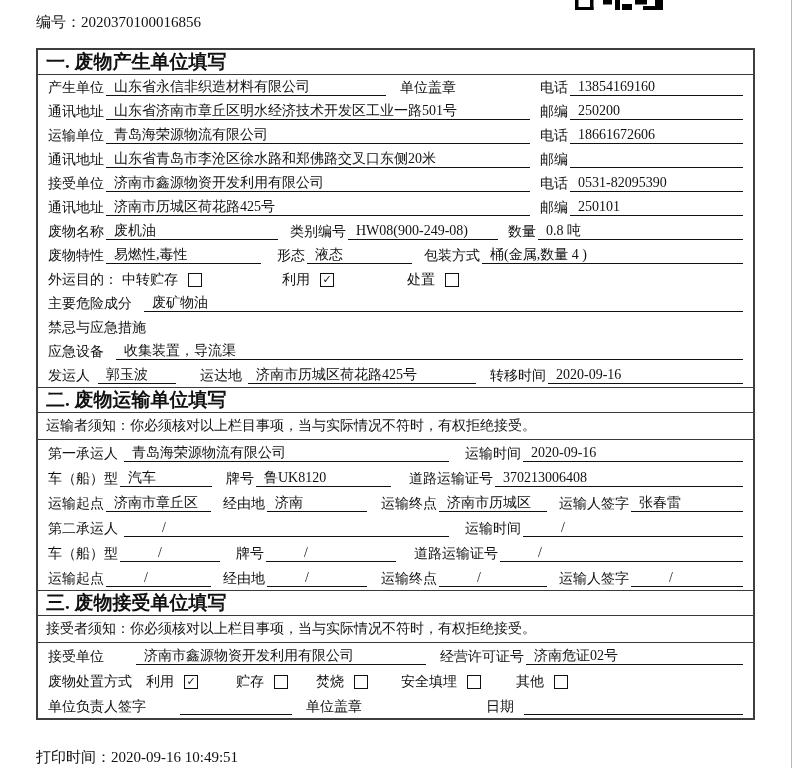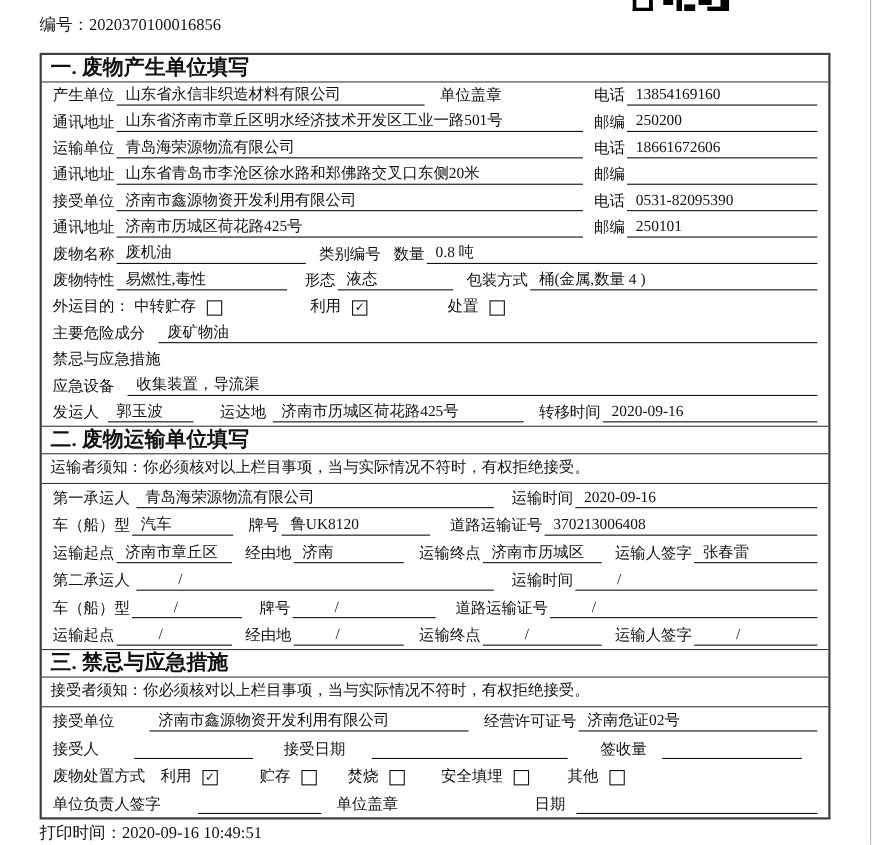--- a/index.html
+++ b/index.html
@@ -113,20 +113,21 @@
       <span class="rcol">
         <span class="lbl">邮编</span>
         <span class="val">250101</span>
       </span>
     </div>
 
     <div class="row">
       <span class="lbl">废物名称</span>
       <span class="val sp" style="width:172px">废机油</span>
       <span class="lbl" style="margin-left:10px">类别编号</span>
+      <span class="val sp" style="width:150px">HW08(900-249-08)</span>
       <span class="lbl" style="margin-left:8px">数量</span>
       <span class="val grow">0.8 吨</span>
     </div>
 
     <div class="row">
       <span class="lbl">废物特性</span>
       <span class="val sp" style="width:155px">易燃性,毒性</span>
       <span class="lbl" style="margin-left:14px">形态</span>
       <span class="val sp" style="width:105px">液态</span>
       <span class="lbl" style="margin-left:10px">包装方式</span>
@@ -226,38 +227,30 @@
       <span class="lbl" style="margin-left:10px">经由地</span>
       <span class="val sp slash" style="width:100px">/</span>
       <span class="lbl" style="margin-left:12px">运输终点</span>
       <span class="val sp slash" style="width:108px">/</span>
       <span class="lbl" style="margin-left:10px">运输人签字</span>
       <span class="val grow slash">/</span>
     </div>
   </div>
 
   <div class="sec3">
-    <div class="sec-title bt">三. 禁忌与应急措施</div>
+    <div class="sec-title bt">三. 废物接受单位填写</div>
     <div class="notice-row">接受者须知：你必须核对以上栏目事项，当与实际情况不符时，有权拒绝接受。</div>
 
     <div class="row">
       <span class="lbl">接受单位</span>
       <span class="val sp" style="width:290px;margin-left:30px">济南市鑫源物资开发利用有限公司</span>
       <span class="lbl" style="margin-left:12px">经营许可证号</span>
       <span class="val grow">济南危证02号</span>
     </div>
 
-    <div class="row">
-      <span class="lbl">接受人</span>
-      <span class="val sp" style="width:108px;margin-left:30px"></span>
-      <span class="lbl" style="margin-left:26px">接受日期</span>
-      <span class="val sp" style="width:178px;margin-left:22px"></span>
-      <span class="lbl" style="margin-left:28px">签收量</span>
-      <span class="val grow" style="margin-left:12px;margin-right:14px"></span>
-    </div>
 
     <div class="row">
       <span class="lbl" style="margin-right:10px">废物处置方式</span>
       <span class="opt" style="width:90px">
         <span class="lbl">利用</span>
         <span class="cb checked">✓</span>
       </span>
       <span class="opt" style="width:80px">
         <span class="lbl">贮存</span>
         <span class="cb"></span>

